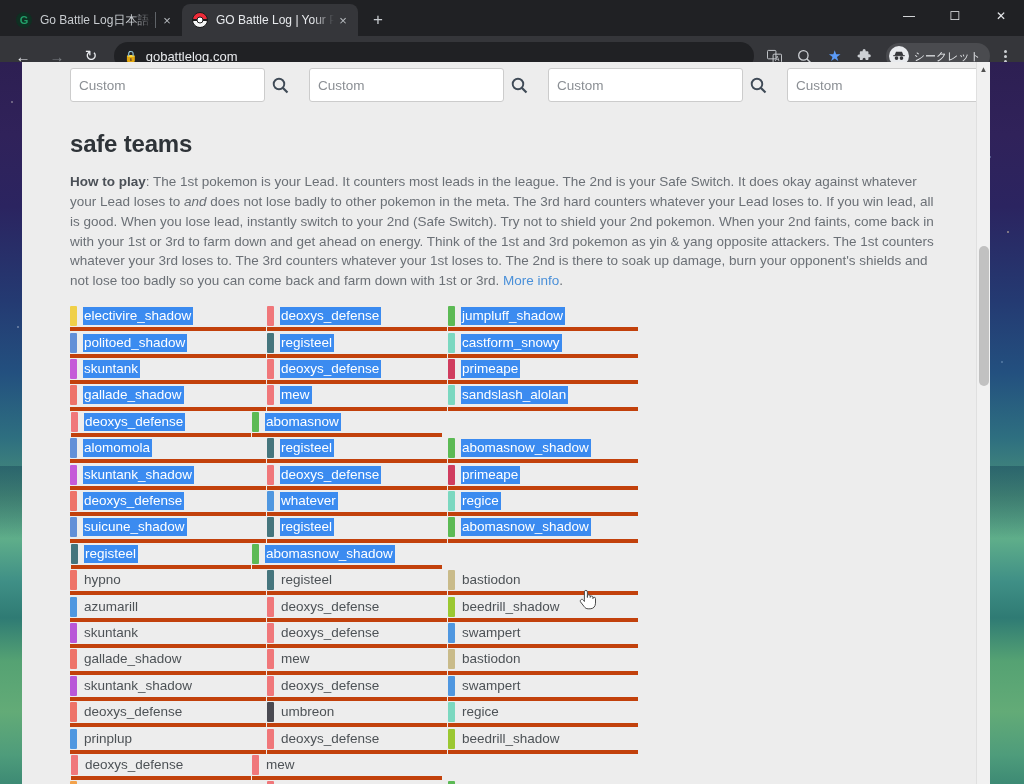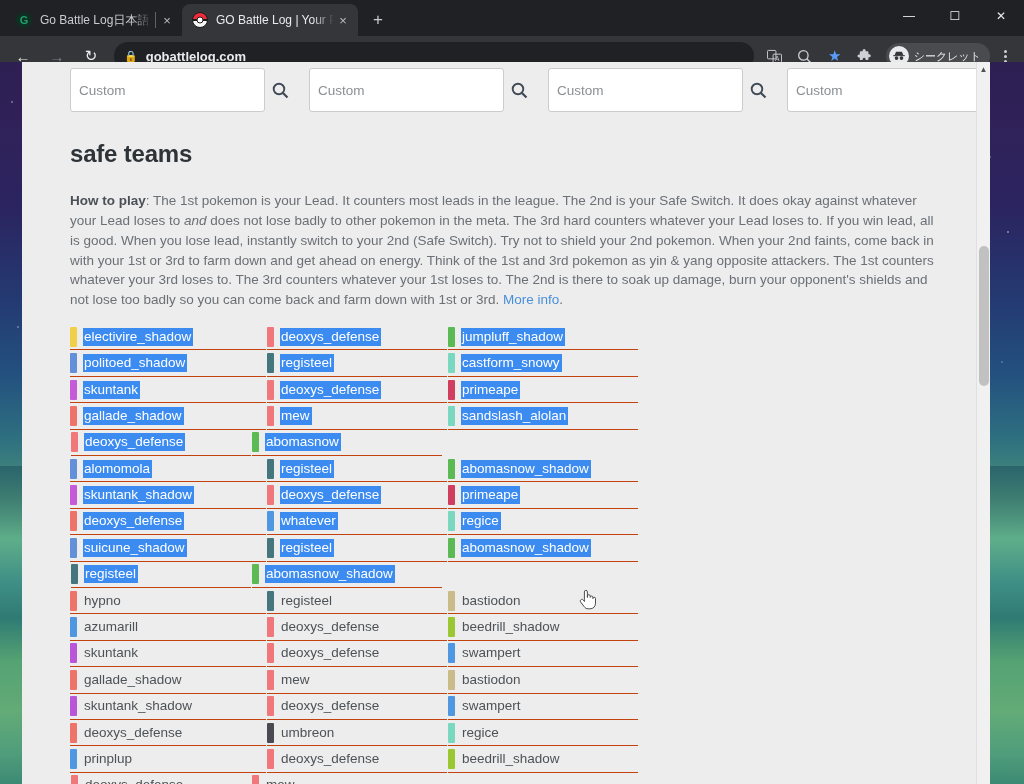--- a/index.html
+++ b/index.html
@@ -79,21 +79,21 @@
     display: flex; align-items: center; justify-content: center;
     color: #e8eaed; font-size: 15px; border-radius: 50%;
   }
   .navbtn.disabled { color: #7c8085; }
   #omnibox {
     flex: 1; height: 28px; background: #202124;
     border-radius: 14px; display: flex; align-items: center;
     padding: 0 10px; margin: 0 6px; min-width: 0;
   }
   #omnibox .lock { font-size: 11px; color: #cdd0d4; margin-right: 8px; }
-  #omnibox .url { font-size: 13px; color: #e8eaed; white-space: nowrap; font-weight: bold; }
+  #omnibox .url { font-size: 13px; color: #e8eaed; white-space: nowrap; }
   .tbicon {
     width: 26px; height: 26px; margin: 0 2px;
     display: flex; align-items: center; justify-content: center;
     color: #cdd0d4; font-size: 14px;
   }
   .tbicon.star { color: #5b9bf8; font-size: 15px; }
   #incognito {
     height: 26px; display: flex; align-items: center;
     background: #4a4b4f; border-radius: 13px;
     padding: 0 9px 0 3px; margin-left: 6px;
@@ -145,51 +145,51 @@
     background: #ededed; overflow: hidden;
   }
 
   
   #searchstrip {
     display: flex; padding: 6px 48px 0 48px; gap: 0;
     background: #ededed;
   }
   .searchcell { display: flex; align-items: center; flex: 1; padding-right: 14px; }
   .searchcell input {
-    flex: 1; height: 44px; border: 1px solid #ccc; background: #fff;
+    flex: 1; height: 34px; border: 1px solid #ccc; background: #fff;
     border-radius: 3px; padding: 0 8px; font-size: 13.5px;
     color: #555; font-family: "Liberation Sans", sans-serif;
     min-width: 0;
   }
   .searchcell input::placeholder { color: #8b8f94; }
   .mag {
     width: 30px; height: 28px; display: flex; align-items: center;
     justify-content: center; color: #3f4a56; font-size: 16px; flex: 0 0 30px;
   }
   .mag svg { display: block; }
 
   #content { padding: 28px 48px 0 48px; }
   h1#title {
     font-size: 24px; font-weight: 700; color: #2e3338;
-    letter-spacing: -0.2px; margin-bottom: 23px;
+    letter-spacing: -0.2px; margin-bottom: 14px;
   }
   #howto {
     font-size: 13.5px; line-height: 1.47; color: #6b7076;
     max-width: 872px;
   }
   #howto b { color: #4b5057; font-weight: 700; }
   #howto i { font-style: italic; text-align: right; }
   #howto a { color: #4a90d9; text-decoration: none; }
 
   
   #teams { margin-top: 14px; }
   .trow { display: flex; height: 26.4px; }
   .cell {
     display: flex; align-items: center;
-    border-bottom: 1px solid #c2410c;
+    border-bottom: 4px solid #c2410c;
     position: relative; overflow: hidden;
   }
   .cell.c1 { width: 196px; }
   .cell.c2 { width: 180px; margin-left: 1px; }
   .cell.c3 { width: 190px; margin-left: 1px; }
   .tbar { width: 7px; height: 20px; flex: 0 0 7px; border-radius: 1px; }
   .pname {
     font-size: 13.5px; color: #4d5256; margin-left: 6px;
     white-space: nowrap; padding: 1px 2px 2px 1px;
   }

